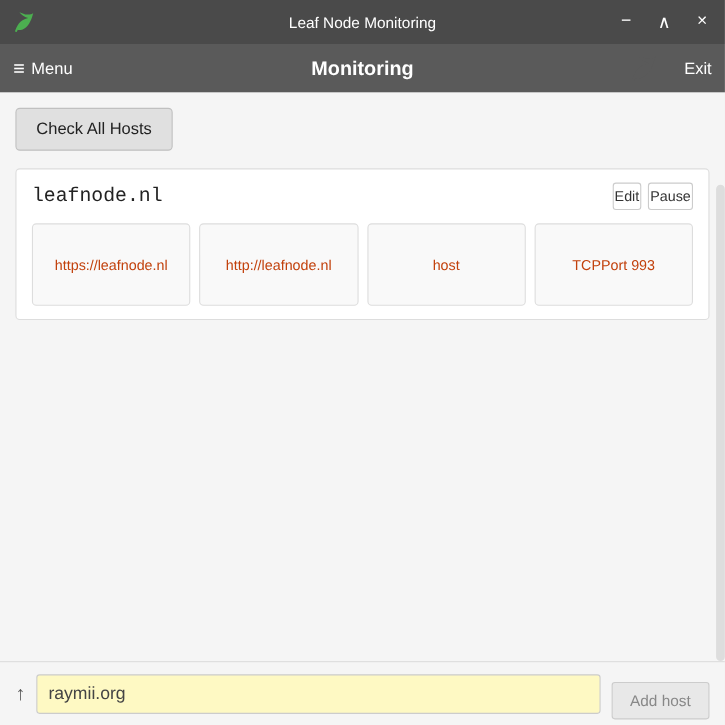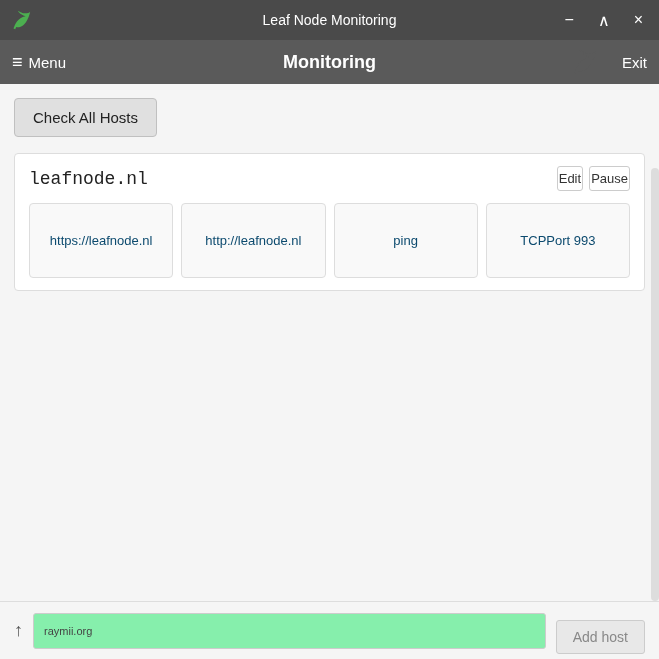--- a/index.html
+++ b/index.html
@@ -203,21 +203,21 @@
       gap: 8px;
     }
 
     .service-tile {
       background: #f9f9f9;
       border: 1px solid #ddd;
       border-radius: 4px;
       padding: 14px 8px;
       text-align: center;
       font-size: 13px;
-      color: #0c4a6e;
+      color: #c2410c;
       min-height: 75px;
       display: flex;
       align-items: center;
       justify-content: center;
       word-break: break-all;
     }
 
     
     .bottom-bar {
       background: #f5f5f5;
@@ -236,22 +236,22 @@
       color: #555;
       cursor: pointer;
     }
 
     .host-input {
       flex: 1;
       height: 36px;
       border: 1px solid #ccc;
       border-radius: 3px;
       padding: 6px 10px;
-      font-size: 11px;
-      background: #86efac;
+      font-size: 16px;
+      background: #fef9c3;
       color: #444;
     }
 
     .add-host-btn {
       background: #e8e8e8;
       border: 1px solid #ccc;
       border-radius: 3px;
       padding: 8px 16px;
       font-size: 14px;
       cursor: pointer;
@@ -331,21 +331,21 @@
       <div class="host-header">
         <span class="host-name">leafnode.nl</span>
         <div class="host-actions">
           <button class="host-action-btn">Edit</button>
           <button class="host-action-btn">Pause</button>
         </div>
       </div>
       <div class="services-grid">
         <div class="service-tile">https://leafnode.nl</div>
         <div class="service-tile">http://leafnode.nl</div>
-        <div class="service-tile">ping</div>
+        <div class="service-tile">host</div>
         <div class="service-tile">TCPPort 993</div>
       </div>
     </div>
   </div>
 
   <div class="scrollbar-hint"></div>
 
   <div class="bottom-bar">
     <span class="sort-icon">↑</span>
     <input class="host-input" type="text" value="raymii.org" placeholder="raymii.org" style="">

